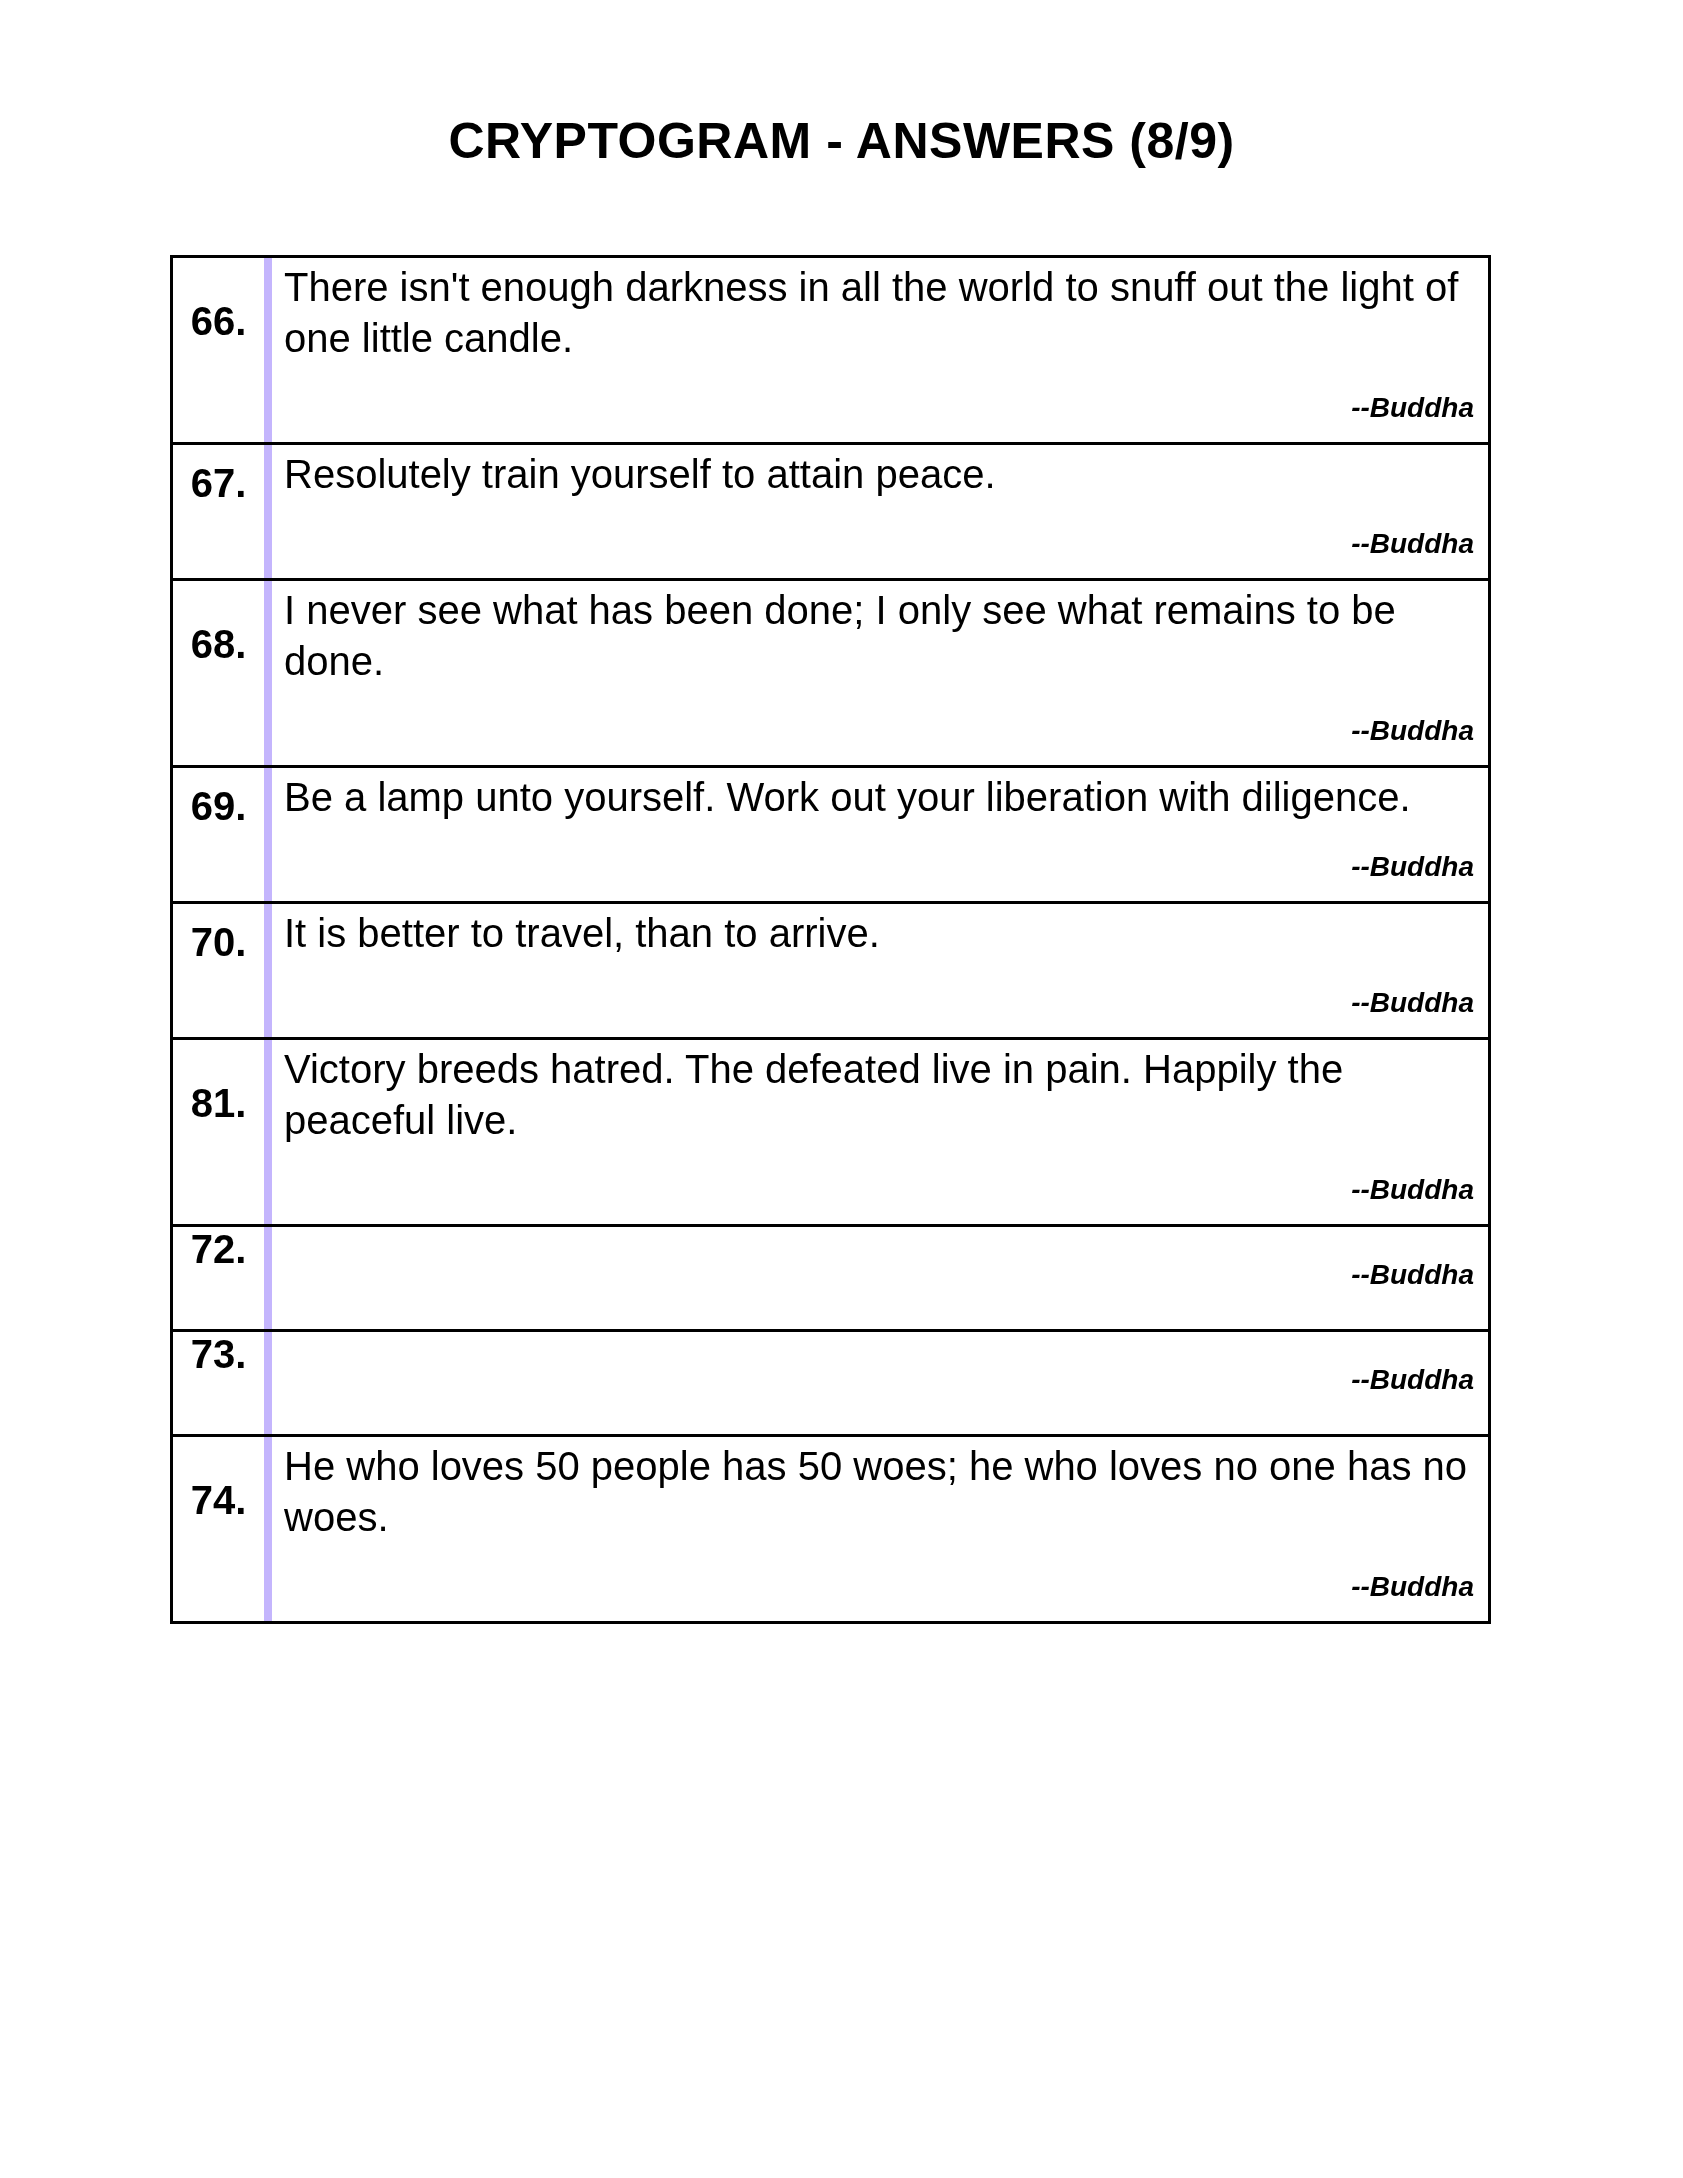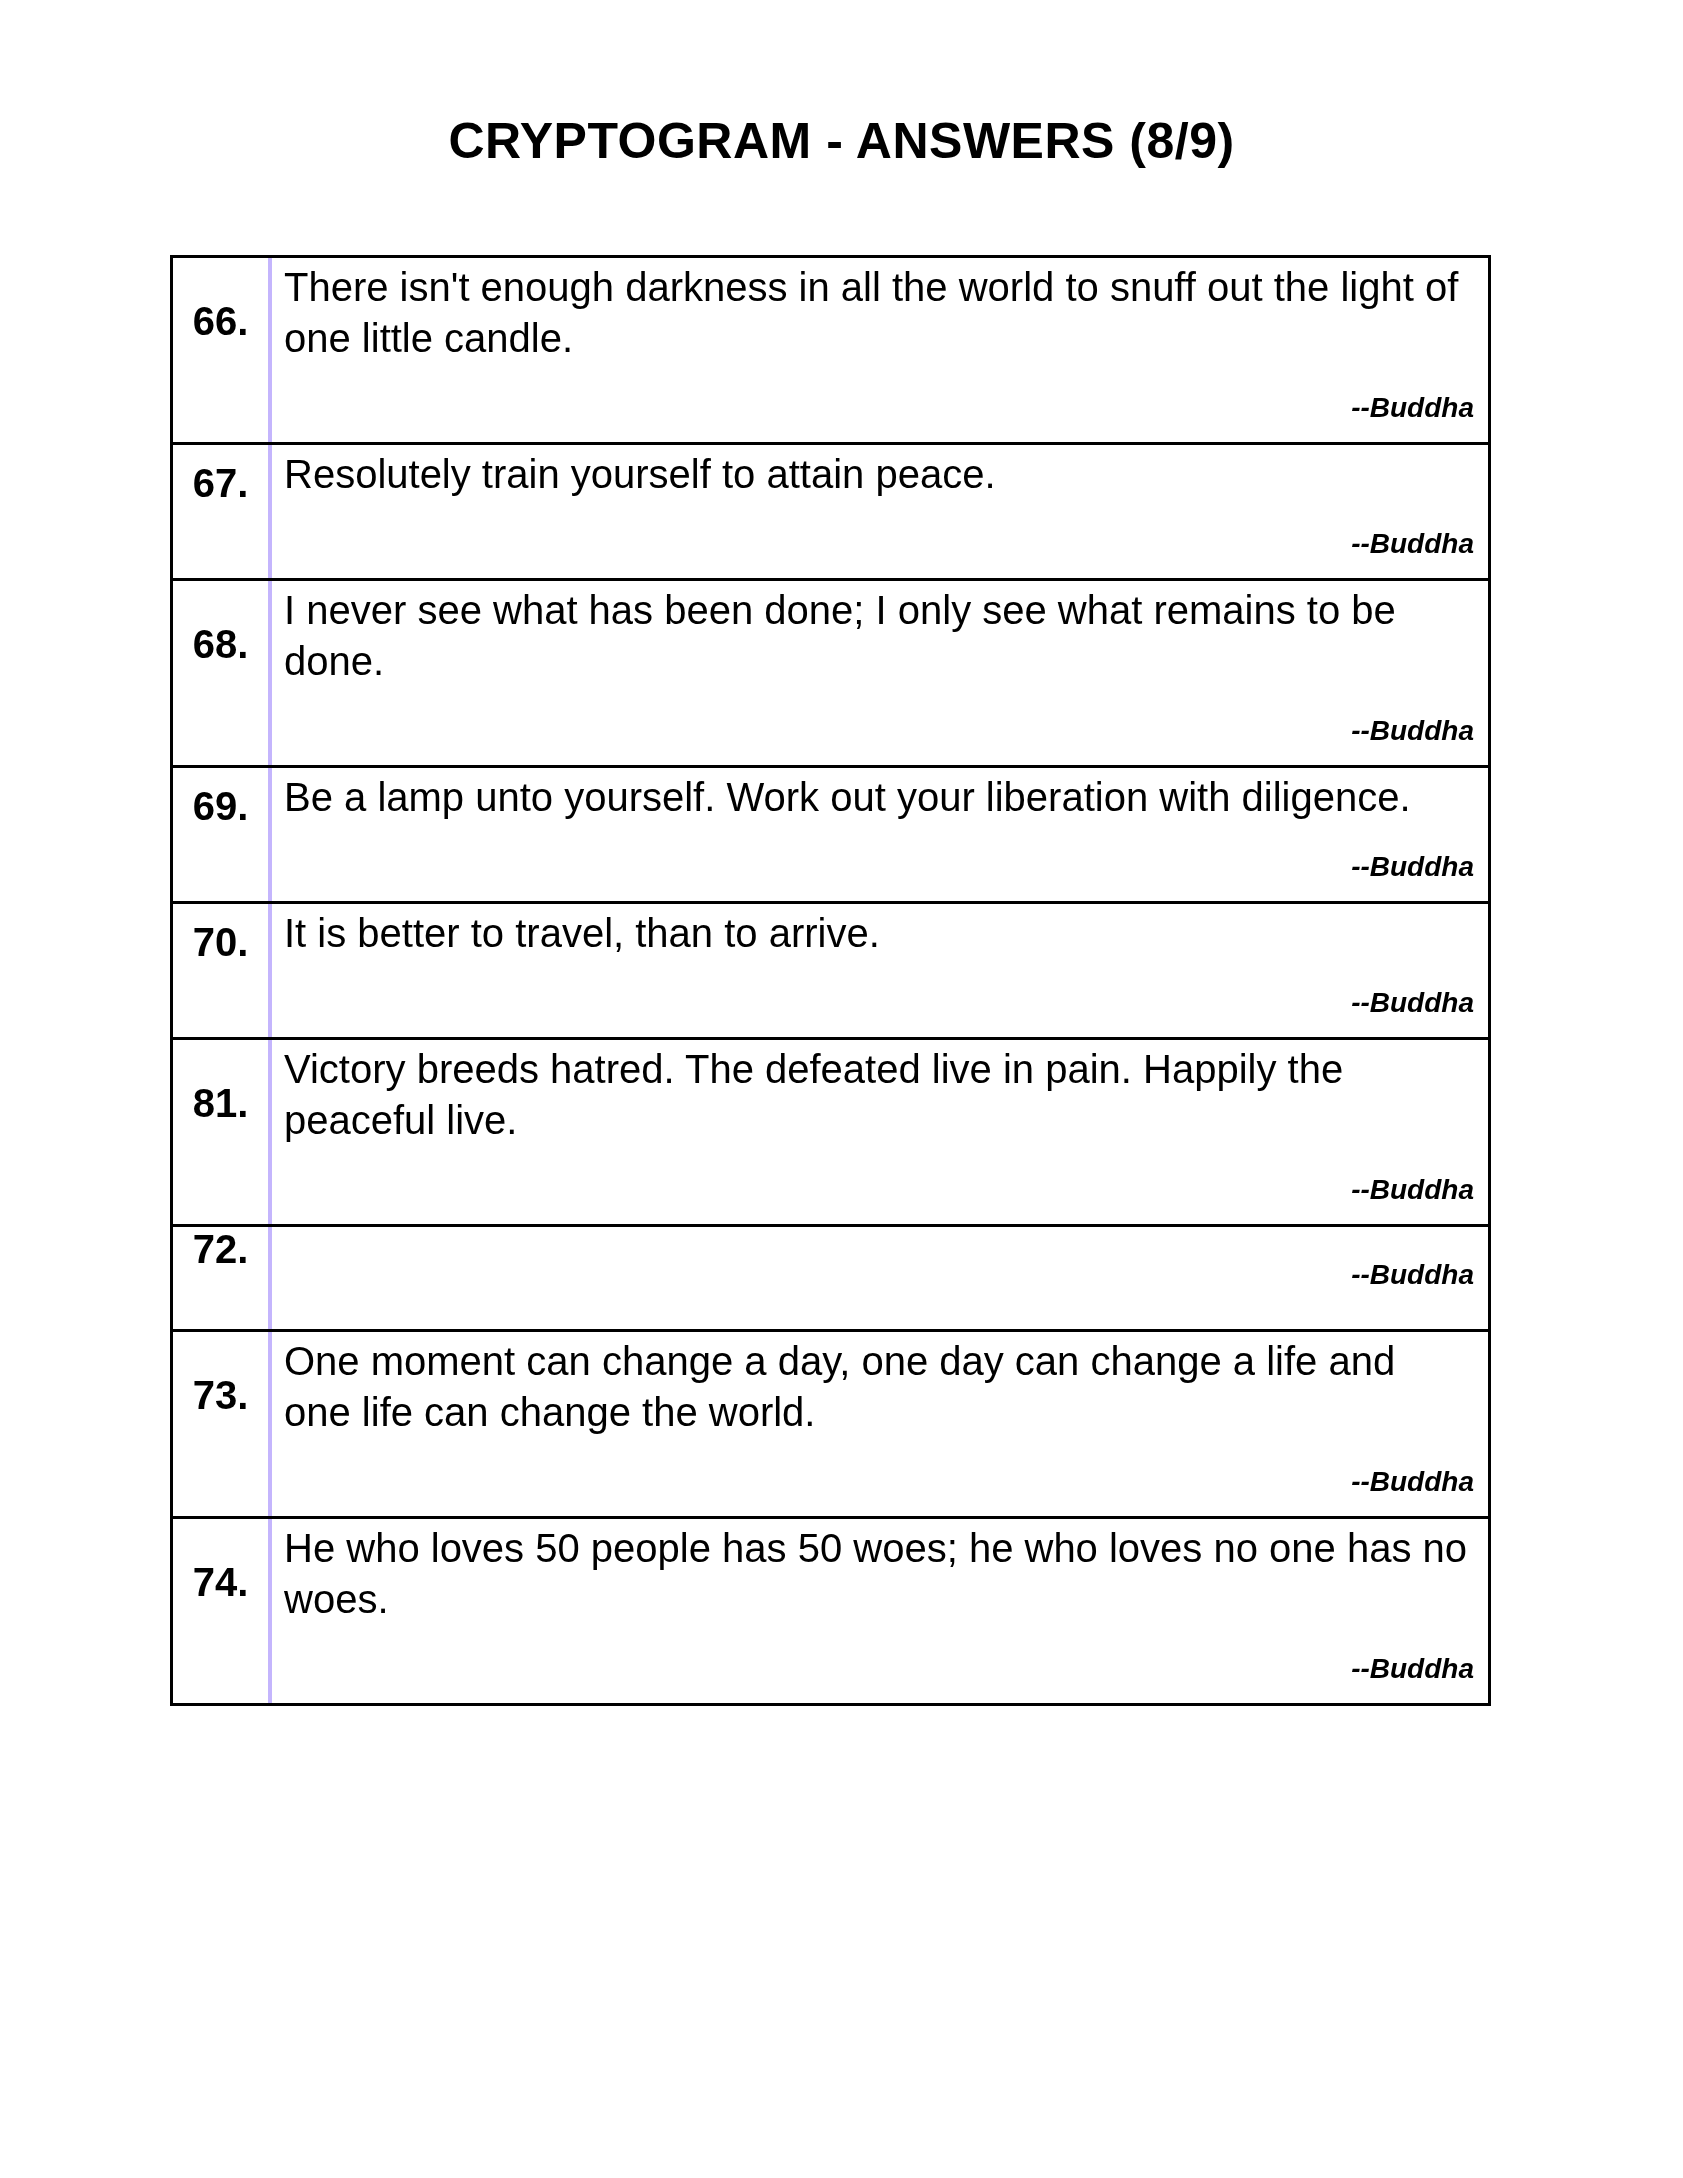--- a/index.html
+++ b/index.html
@@ -35,21 +35,21 @@
   }
   .row {
     display: grid;
     grid-template-columns: 99px 1fr;
     border-top: 3px solid #000000;
   }
   .row:first-child {
     border-top: none;
   }
   .num-cell {
-    border-right: 4px solid #c4b5fd;
+    border-right: 8px solid #c4b5fd;
     display: flex;
     align-items: center;
     justify-content: center;
     padding-bottom: 57px;
     font-size: 40px;
     font-weight: 700;
     box-sizing: border-box;
   }
   .content-cell {
     padding: 4px 10px 14px 12px;
@@ -131,21 +131,20 @@
     <div class="row">
       <div class="num-cell">72.</div>
       <div class="content-cell">
         <div class="attribution">--Buddha</div>
       </div>
     </div>
 
     <div class="row">
       <div class="num-cell">73.</div>
       <div class="content-cell">
-        <div class="quote">One moment can change a day, one day can change a life and one life can change the world.</div>
         <div class="attribution">--Buddha</div>
       </div>
     </div>
 
     <div class="row">
       <div class="num-cell">74.</div>
       <div class="content-cell">
         <div class="quote">He who loves 50 people has 50 woes; he who loves no one has no woes.</div>
         <div class="attribution">--Buddha</div>
       </div>

